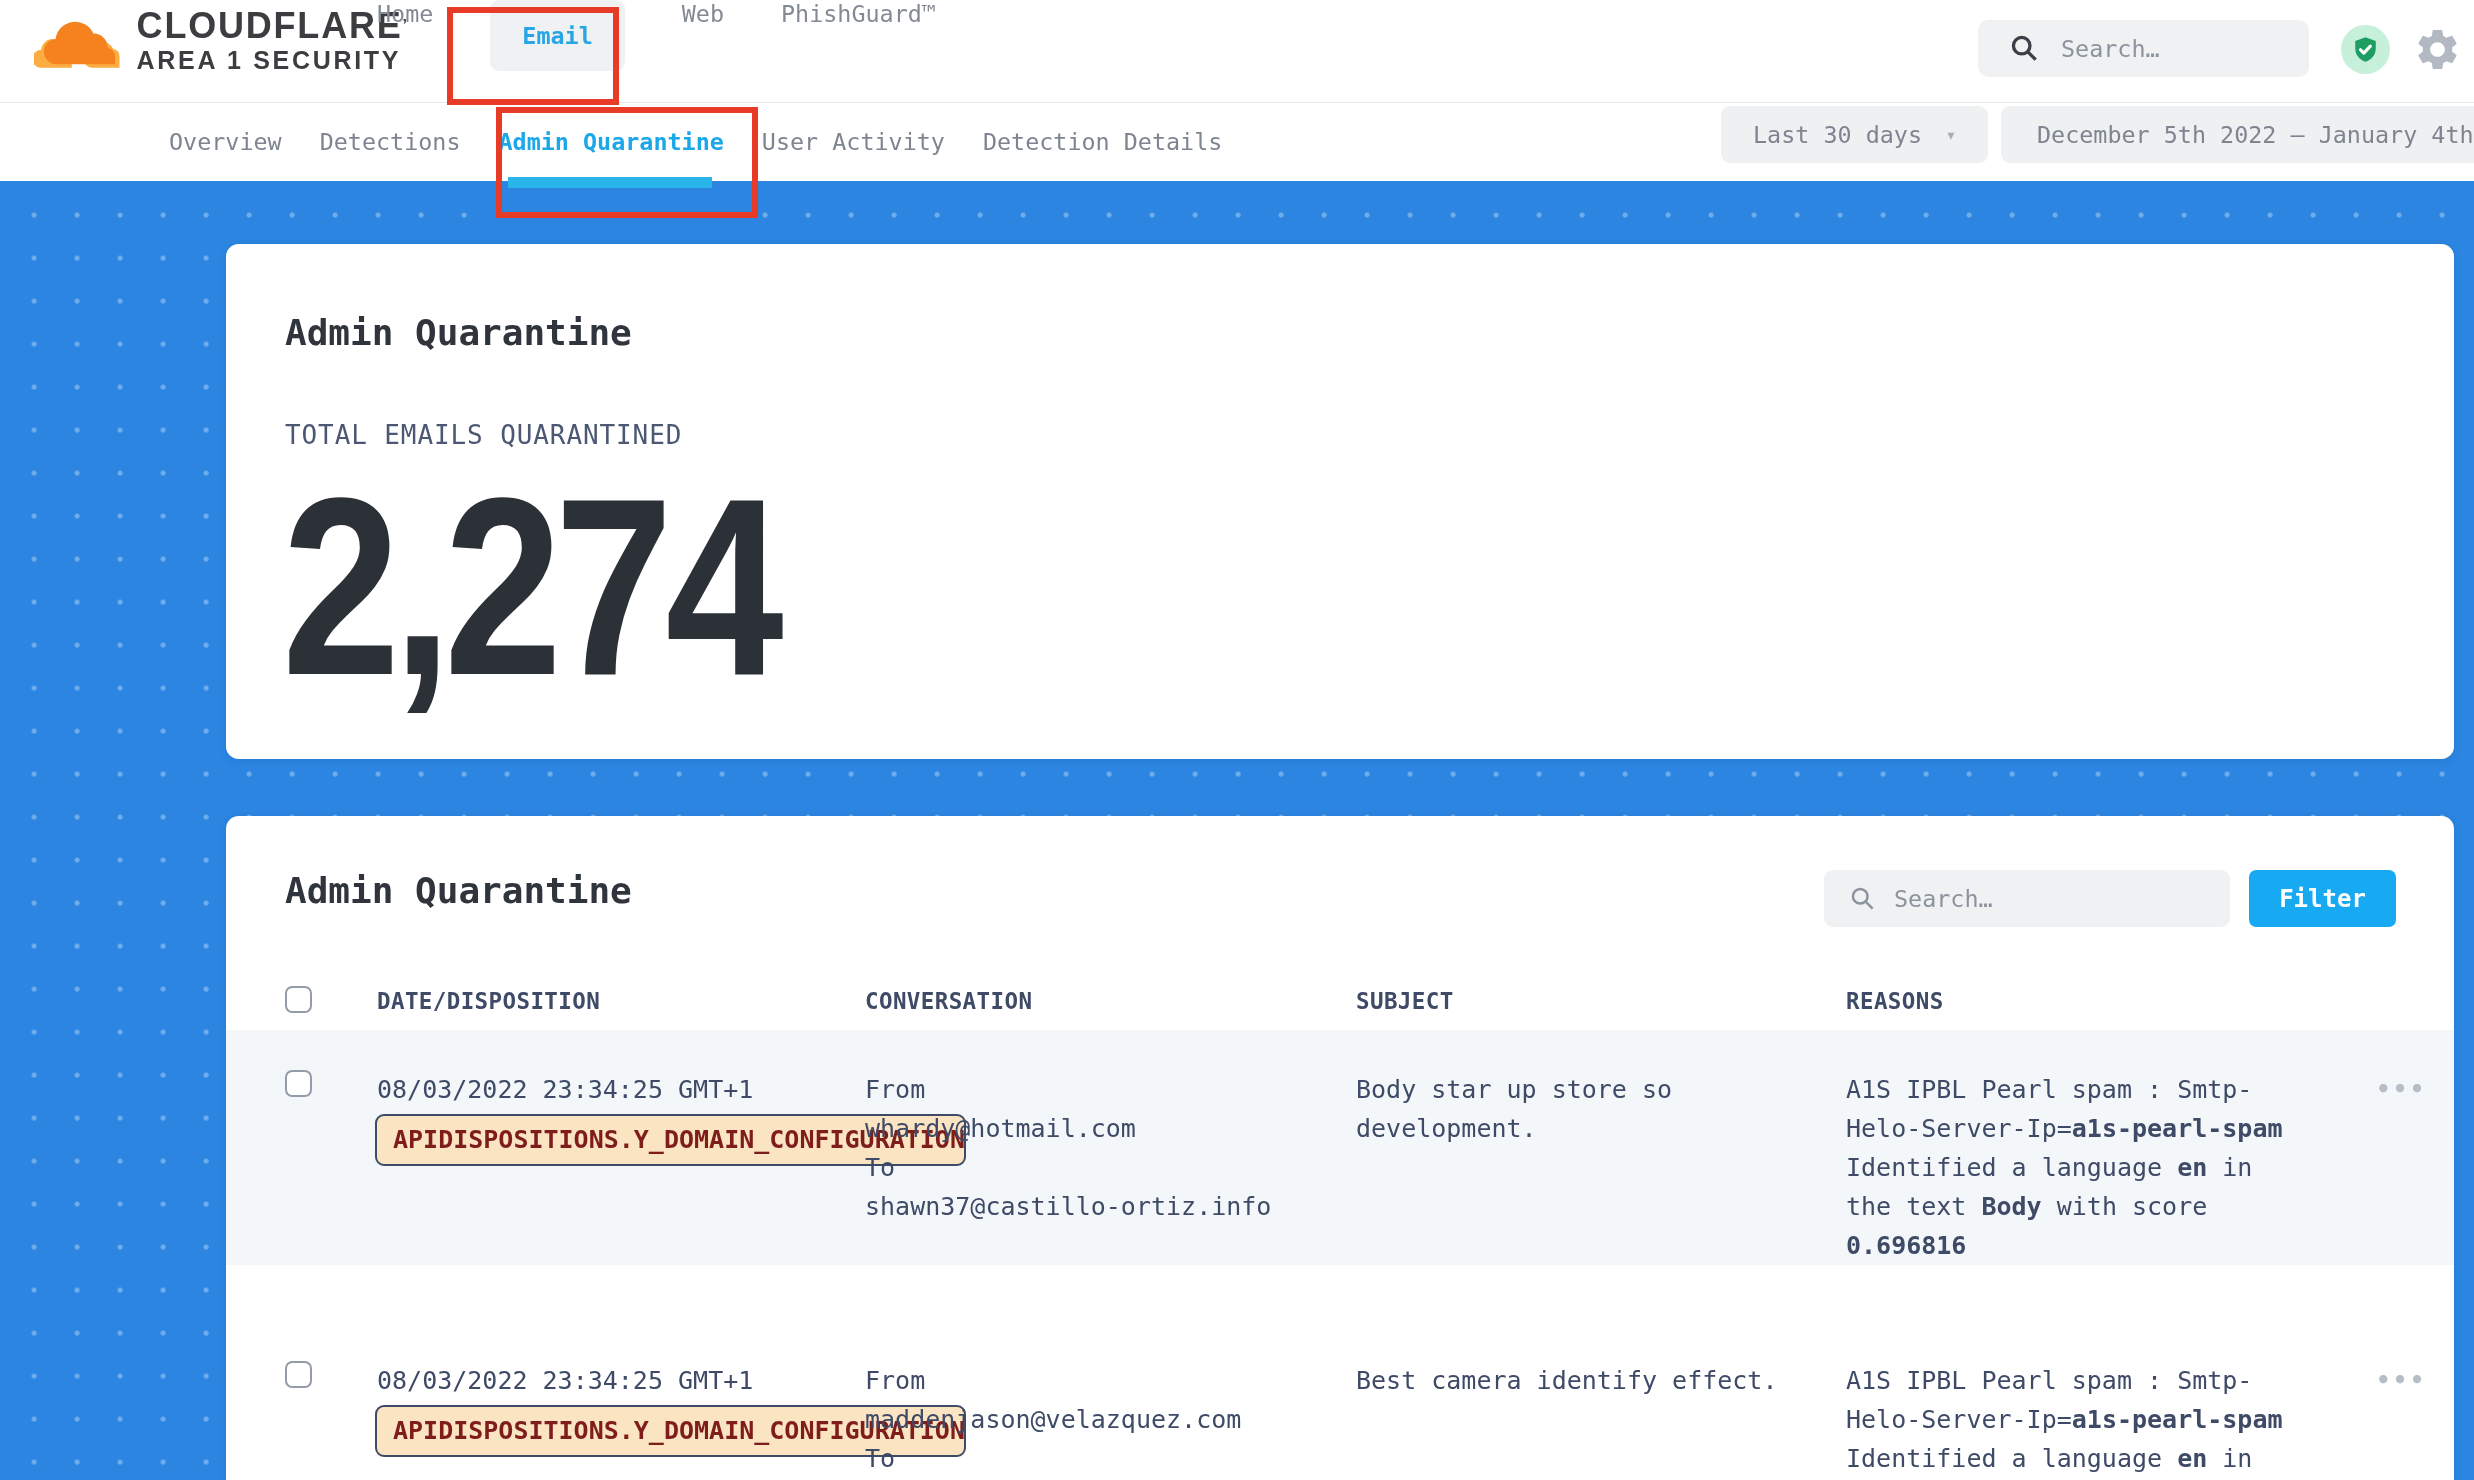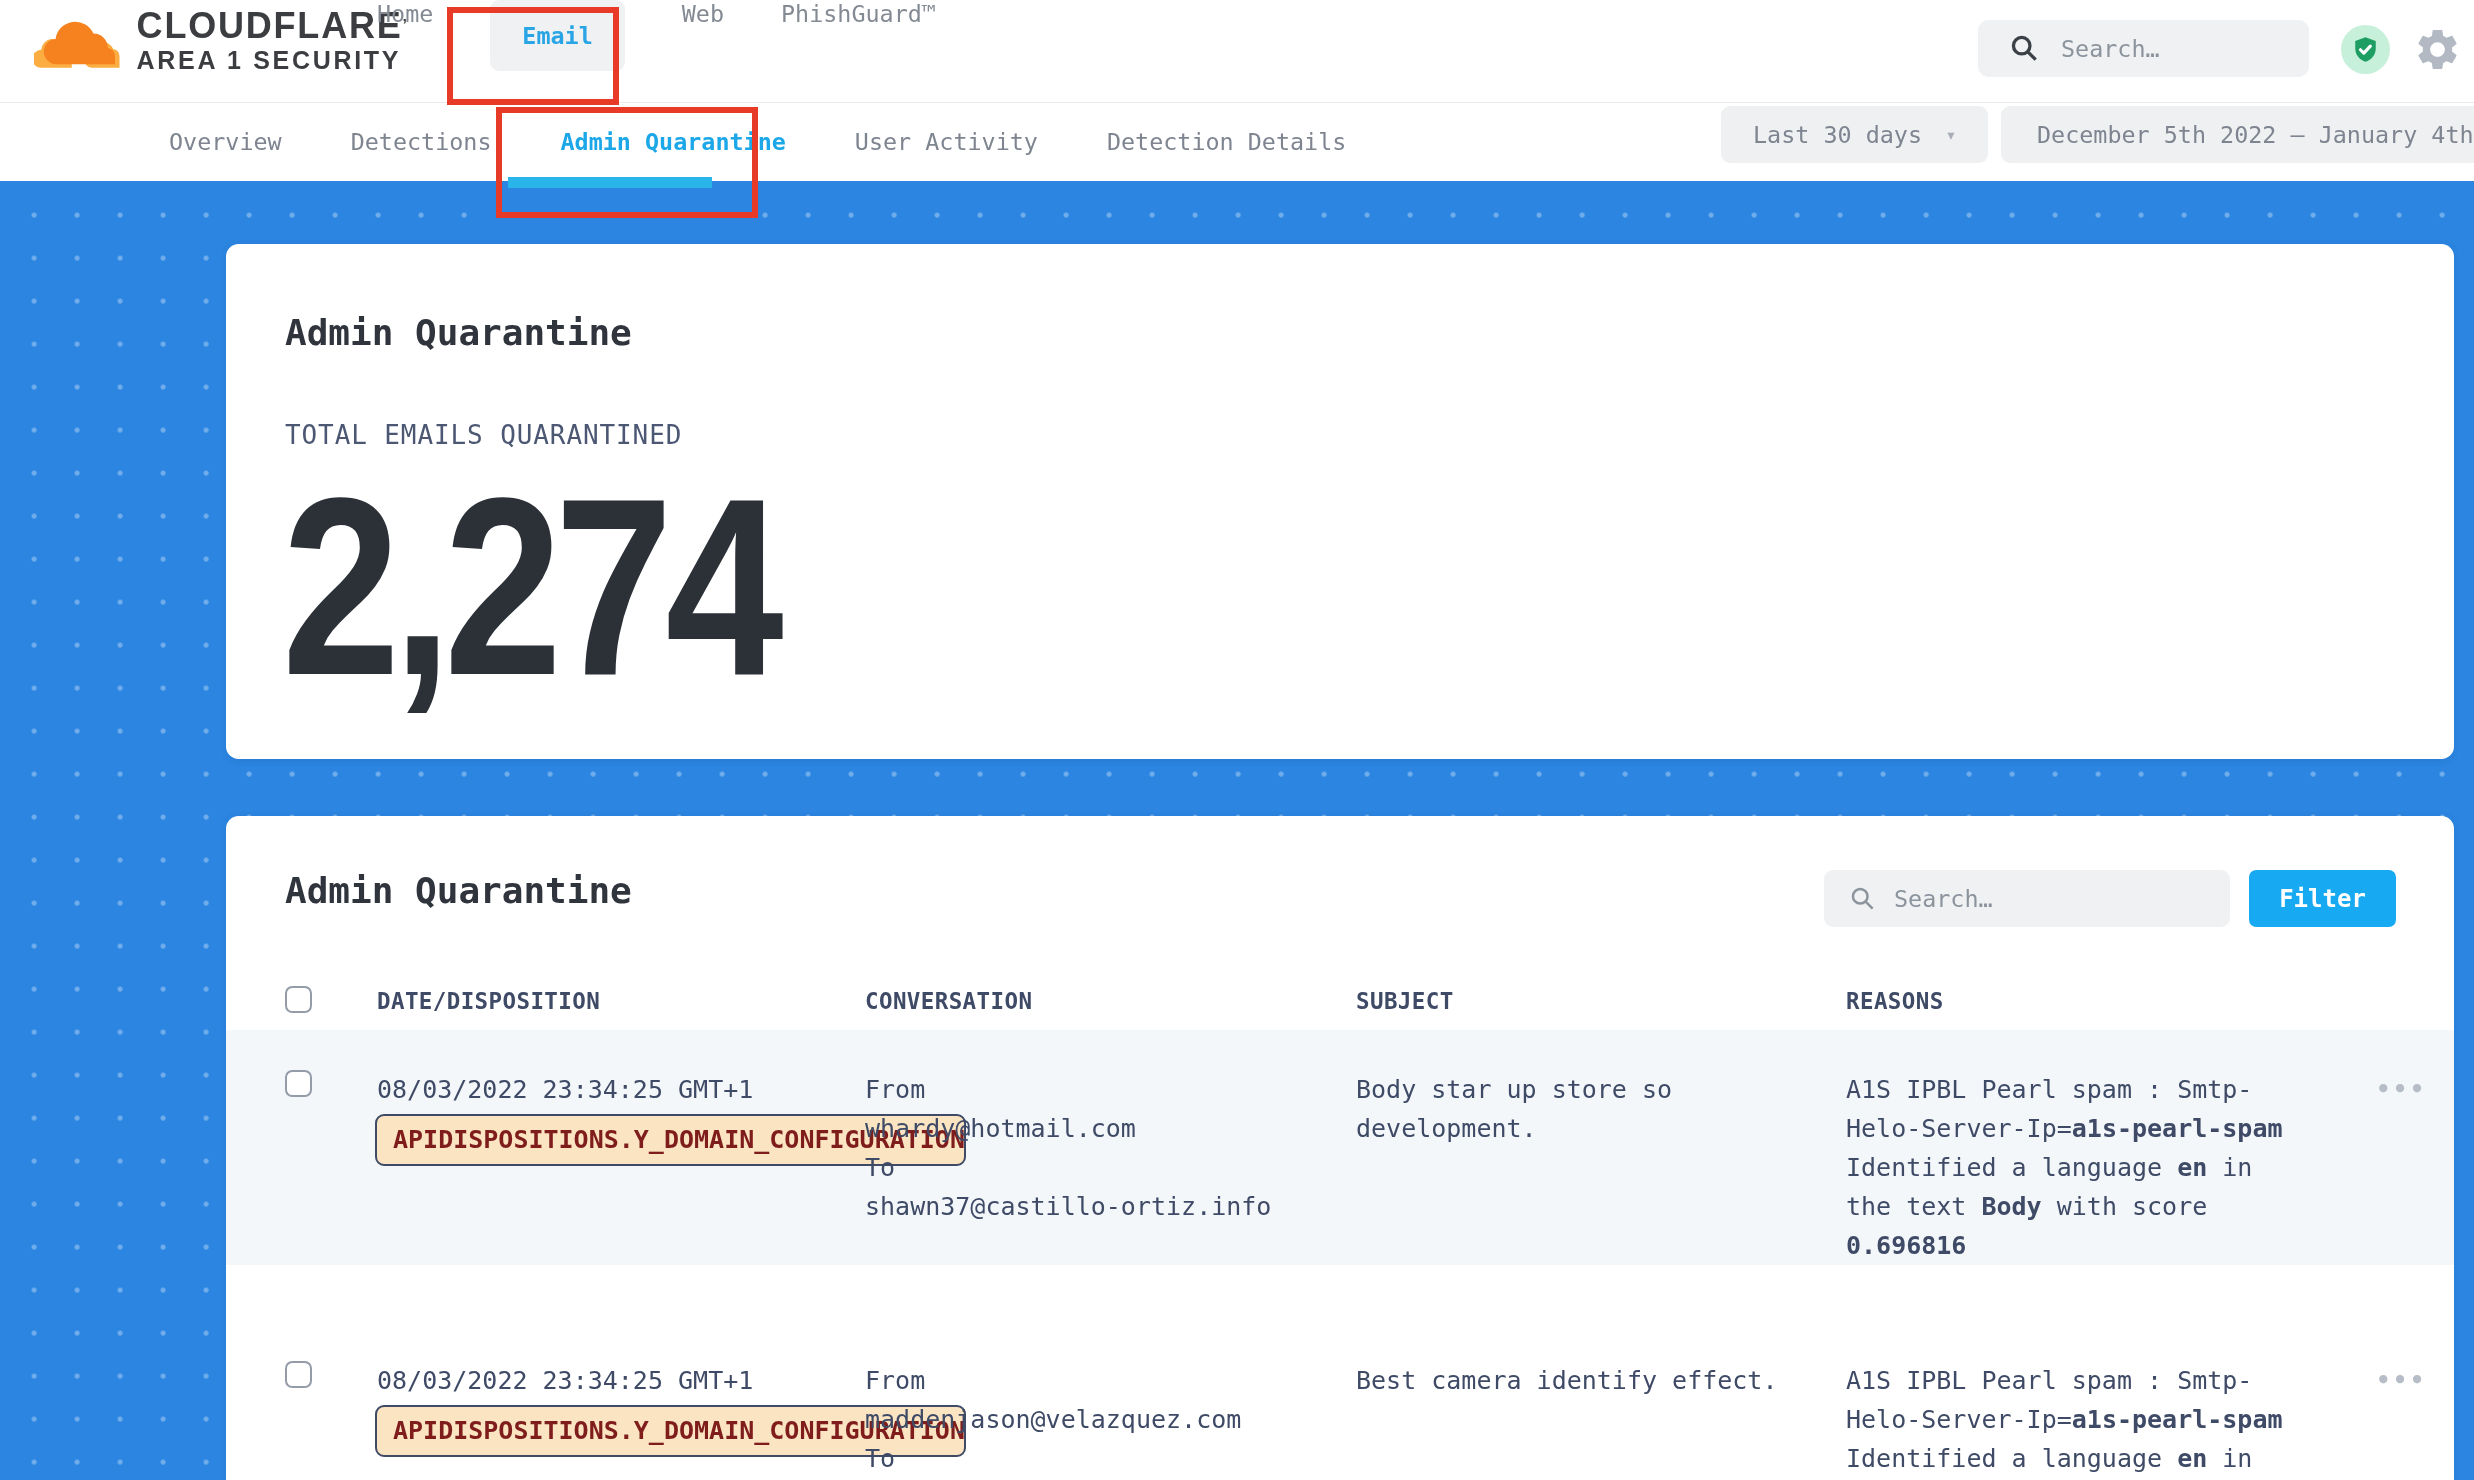--- a/index.html
+++ b/index.html
@@ -25,21 +25,21 @@
   .search-pill svg{flex:0 0 auto;}
   .search-input{border:none;outline:none;background:transparent;font-size:23.4px;
     font-family:"DejaVu Sans Mono","Liberation Mono",monospace;color:#5b6069;margin-left:20px;width:216px;}
   .search-input::placeholder{color:#8b939c;}
   .status-badge{position:absolute;left:2341px;top:25px;width:49px;height:49px;border-radius:50%;
     background:#c6f0d9;display:flex;align-items:center;justify-content:center;cursor:pointer;}
   .gear{position:absolute;left:2413px;top:25px;width:49px;height:49px;cursor:pointer;}
 
   
   #subnav{position:absolute;left:0;top:103px;width:2475px;height:78px;background:#ffffff;z-index:4;}
-  .subnav-tabs{position:absolute;left:169px;top:0;height:78px;display:flex;align-items:center;gap:69px;}
+  .subnav-tabs{position:absolute;left:169px;top:0;height:78px;display:flex;align-items:center;gap:38px;}
   .subnav-tab{font-size:23.4px;color:#7e8590;cursor:pointer;white-space:nowrap;}
   .subnav-tab.active{color:#1ba7e8;font-weight:bold;}
   .range-pill{position:absolute;top:3px;height:57px;background:#eef0f2;border-radius:9px;
     display:flex;align-items:center;font-size:23.4px;color:#7e8590;box-sizing:border-box;cursor:pointer;}
   #range-selector{left:1721px;padding:0 32px;}
   #range-caret{font-size:18px;color:#a9aeb6;margin-left:23.4px;}
   #date-range{left:2001px;width:505px;padding:0 36px;white-space:nowrap;overflow:hidden;}
 
   
   #bluebg{position:absolute;left:0;top:181px;width:2475px;height:1299px;background:#2b85e1;

